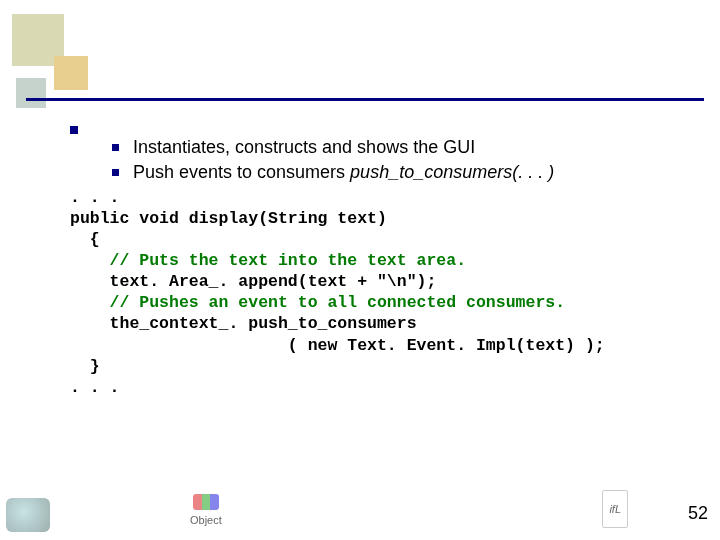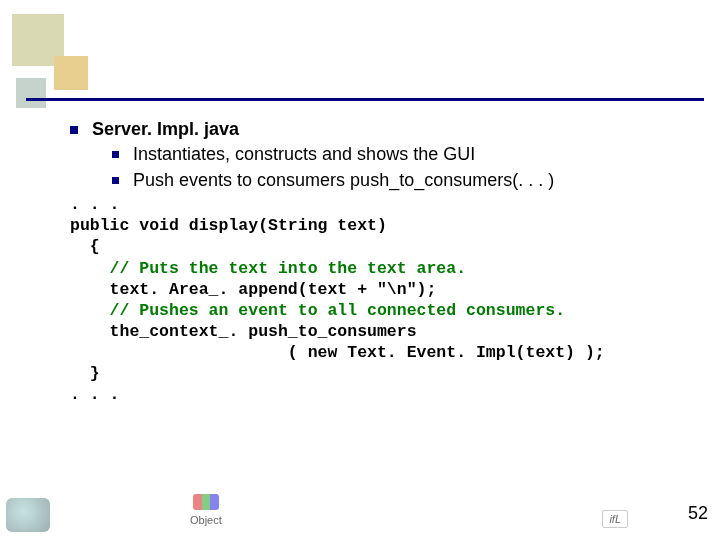--- a/index.html
+++ b/index.html
@@ -66,21 +66,21 @@
     margin-right: 14px;
     flex: 0 0 auto;
   }
   .level2 .sq-bullet { width: 7px; height: 7px; margin-top: 8px; }
   .btxt {
     font-size: 18px;
     line-height: 1.3;
     color: #000;
   }
   .btxt .bold { font-weight: 700; }
-  .btxt .ital { }
+  .btxt .ital { font-style: italic; }
   .code-block {
     font-family: "Courier New", monospace;
     font-size: 16.5px;
     line-height: 1.28;
     font-weight: 700;
     color: #000;
     white-space: pre;
   }
   .code-block .cmt { color: #007a00; }
   .footer {
@@ -119,21 +119,21 @@
     font-size: 13px;
     color: #444;
   }
   .footer-logo-right {
     position: absolute;
     right: 92px; bottom: 6px;
     font-size: 11px;
     font-style: italic;
     color: #666;
     border: 1px solid #ccc;
-    padding: 2px 6px;
+    padding: 12px 6px;
     border-radius: 2px;
   }
   .page-num {
     position: absolute;
     right: 12px;
     bottom: 10px;
     font-size: 18px;
     color: #000;
   }
 </style>
@@ -147,21 +147,20 @@
       <div class="sq2"></div>
       <div class="sq3"></div>
   </div>
 
   <div class="title-rule"></div>
 
   <div class="content">
 
     <div class="bullet-row level1">
       <div class="sq-bullet"></div>
-      <div class="btxt"><span class="bold">Server. Impl. java</span></div>
     </div>
 
     <div class="bullet-row level2">
       <div class="sq-bullet"></div>
       <div class="btxt">Instantiates, constructs and shows the GUI</div>
     </div>
 
 
     <div class="bullet-row level2">
       <div class="sq-bullet"></div>

